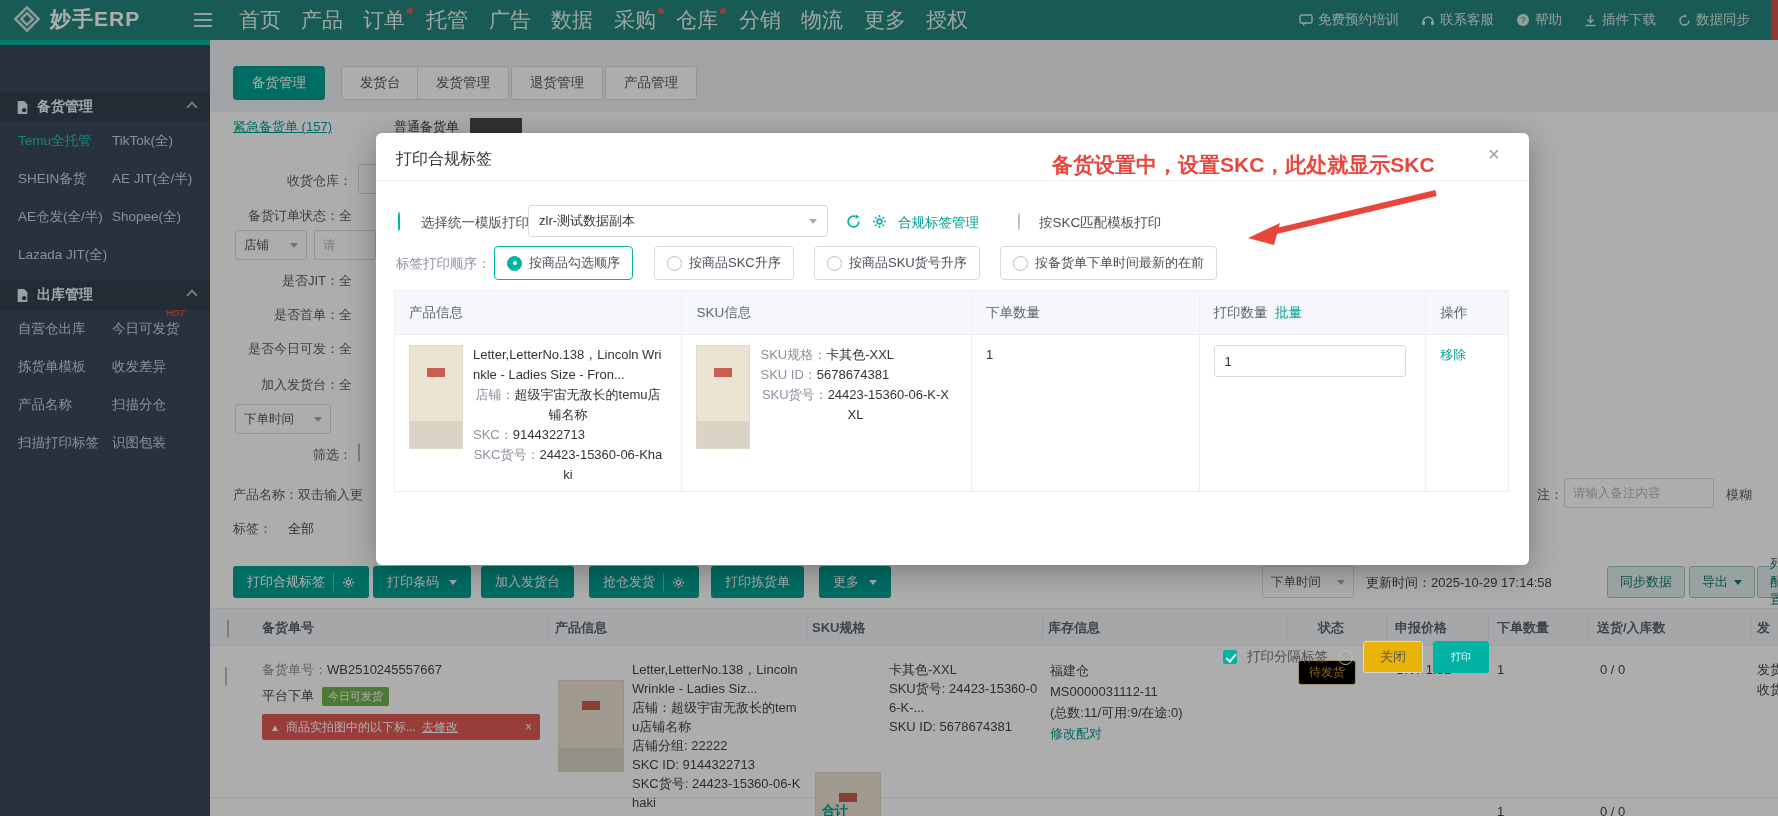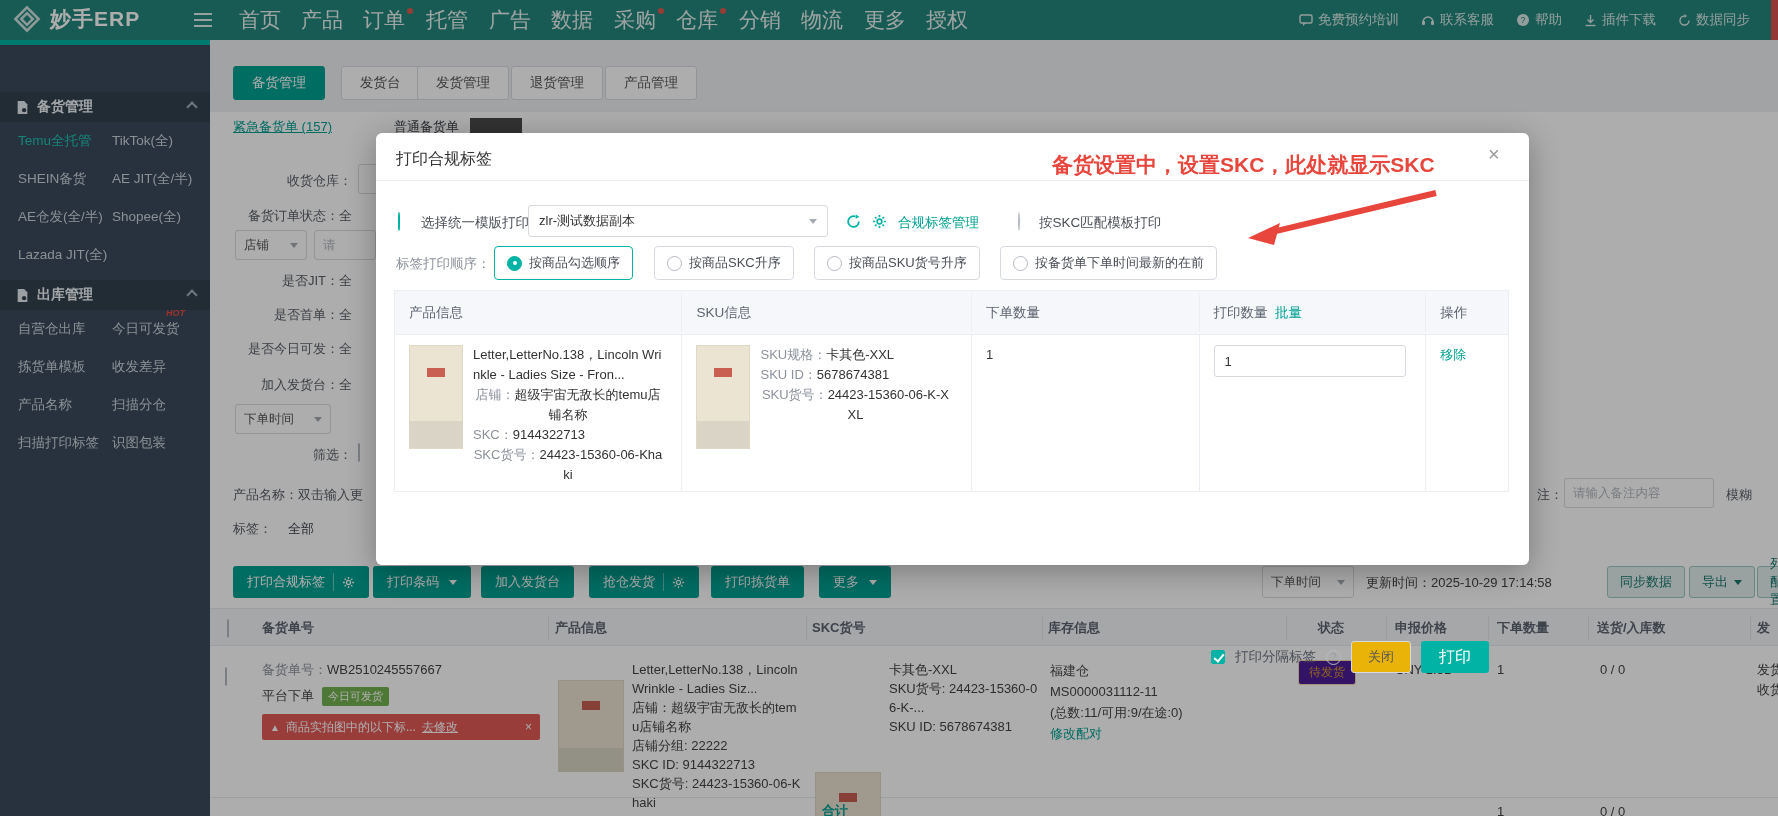--- a/index.html
+++ b/index.html
@@ -50,21 +50,21 @@
 
   
   .mth { left:210px; top:608px; width:1568px; height:38px; background:#f4f6f8; border-top:1px solid #e7eaee; border-bottom:1px solid #e7eaee; }
   .mth-label { top:619px; font-size:13px; color:#5d6370; font-weight:bold; white-space:nowrap; }
   .vline { top:616px; width:1px; height:24px; background:#e3e6ea; }
   .cell-txt { font-size:13px; color:#444; line-height:20px; word-break:break-all; }
   .badge-green { background:#74b24e; color:#fff; font-size:11px; padding:2px 6px; border-radius:2px; }
   .warnbar { background:#e05a56; color:#fff; font-size:12px; height:26px; display:flex; align-items:center; gap:6px; padding:0 8px; border-radius:2px; }
   .warnbar .fix { text-decoration:underline; cursor:pointer; }
   .warnbar .x { margin-left:auto; cursor:pointer; }
-  .status-badge { background:#4c1d95; border:1px solid #f3d9a9; color:#d9952e; font-size:12px; padding:3px 10px; border-radius:3px; }
+  .status-badge { background:#000000; border:1px solid #f3d9a9; color:#d9952e; font-size:12px; padding:3px 10px; border-radius:3px; }
   .teal-link { color:#00a193; font-size:13px; cursor:pointer; }
   .thumb { background:#ece4d2; border:1px solid #e0d8c5; position:relative; overflow:hidden; }
   .thumb:before { content:""; position:absolute; left:50%; top:22%; width:18px; height:9px; margin-left:-9px; background:#c2483b; opacity:.85; }
   .thumb:after { content:""; position:absolute; left:0; bottom:0; width:100%; height:26%; background:#d9d4c6; }
 
   
   .overlay { left:0; top:0; width:1778px; height:816px; background:rgba(0,0,0,.32); z-index:40; }
   .modal { left:376px; top:133px; width:1153px; height:432px; background:#fff; border-radius:6px; box-shadow:0 6px 30px rgba(0,0,0,.3); z-index:50; }
   .m-title { left:20px; top:16px; font-size:16px; color:#333; }
   .m-close { left:1112px; top:10px; font-size:20px; color:#999; cursor:pointer; }
@@ -83,21 +83,21 @@
   .mtd:last-child { border-right:none; }
   .mth2 { background:#f5f7fa; height:43px; display:flex; align-items:center; font-size:13.5px; color:#5d6370; }
   .c1{width:288px;} .c2{width:290px;} .c3{width:228px;} .c4{width:227px;} .c5{width:82px;}
   .mbody { border-top:1px solid #ebeef3; height:157px; }
   .m-celltxt { font-size:13px; color:#333; line-height:20px; word-break:break-all; }
   .m-lab { color:#8c919c; }
   .qty-input { width:192px; height:32px; border:1px solid #d6dae0; border-radius:3px; padding:0 10px; font-size:13px; color:#333; font-family:inherit; }
   .m-footer { left:0px; top:508px; width:1133px; display:flex; align-items:center; justify-content:flex-end; gap:10px; padding-right:20px; }
   .qmark { width:15px; height:15px; border-radius:50%; border:1px solid #b7bcc3; color:#9aa0a8; font-size:10px; display:flex; align-items:center; justify-content:center; }
   .btn-plain { height:32px; padding:0 16px; background:#eab308; border:1px solid #d6dae0; border-radius:3px; font-size:13px; color:#555; cursor:pointer; }
-  .btn-teal { height:32px; padding:0 18px; background:#00b3a4; border:none; border-radius:3px; font-size:16px; color:#fff; cursor:pointer; }
+  .btn-teal { height:32px; padding:0 18px; background:#00b3a4; border:none; border-radius:3px; font-size:10px; color:#fff; cursor:pointer; }
   .remark-input { height:30px; border:1px solid #d6dae0; border-radius:3px; padding:0 8px; font-size:12.5px; color:#333; font-family:inherit; }
   .remark-input::placeholder { color:#b3b8bf; }
 </style>
 </head>
 <body>
 
 <div class="screen">
 
   
   <header class="abs topnav">
@@ -297,21 +297,21 @@
     </button>
   <button class="abs gbtn" style="left:1757px">
       <span>列配置</span>
     </button>
 
   
   <div class="abs mth"></div>
   <span class="abs cb" style="left:225px;top:620px"></span>
   <span class="abs mth-label" style="left:262px">备货单号</span>
   <span class="abs mth-label" style="left:555px">产品信息</span>
-  <span class="abs mth-label" style="left:812px">SKC货号</span>
+  <span class="abs mth-label" style="left:812px">SKU规格</span>
   <span class="abs mth-label" style="left:1048px">库存信息</span>
   <span class="abs mth-label" style="left:1318px">状态</span>
   <span class="abs mth-label" style="left:1395px">申报价格</span>
   <span class="abs mth-label" style="left:1497px">下单数量</span>
   <span class="abs mth-label" style="left:1597px">送货/入库数</span>
   <span class="abs mth-label" style="left:1757px">发</span>
   <span class="abs vline" style="left:548px"></span><span class="abs vline" style="left:806px"></span>
   <span class="abs vline" style="left:1042px"></span><span class="abs vline" style="left:1286px"></span>
   <span class="abs vline" style="left:1386px"></span><span class="abs vline" style="left:1488px"></span>
   <span class="abs vline" style="left:1588px"></span><span class="abs vline" style="left:1750px"></span>

